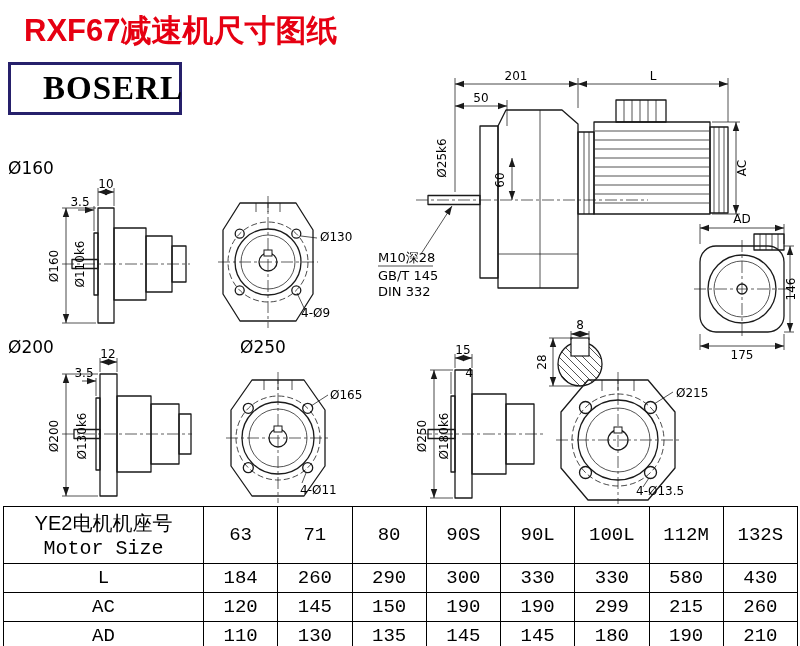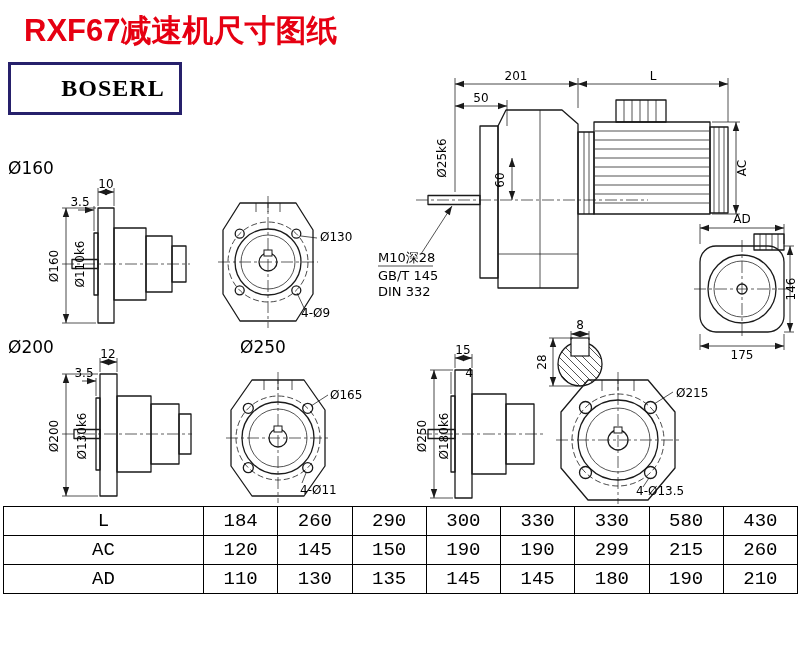--- a/index.html
+++ b/index.html
@@ -2,21 +2,21 @@
 <html><head>
 <meta charset="utf-8">
 <style>
   html,body{margin:0;padding:0;}
   body{width:800px;height:646px;background:#fff;}
   .page{position:relative;width:800px;height:646px;background:#fff;overflow:hidden;
         font-family:"Liberation Sans","DejaVu Sans",sans-serif;}
   .title{position:absolute;left:24px;top:10px;font-size:31px;font-weight:bold;color:#e60012;white-space:nowrap;}
   .logo{position:absolute;left:8px;top:62px;width:168px;height:47px;border:3px solid #26206b;
         display:flex;align-items:center;justify-content:center;background:#fff;}
-  .logo span{font-family:"Liberation Serif","DejaVu Serif",serif;font-weight:bold;font-size:24px;color:#000;letter-spacing:1px;margin-left:36px;}
+  .logo span{font-family:"Liberation Serif","DejaVu Serif",serif;font-weight:bold;font-size:33px;color:#000;letter-spacing:1px;margin-left:36px;}
   .drawing{position:absolute;left:0;top:0;}
   svg text{fill:#000;font-family:"DejaVu Sans","Liberation Sans",sans-serif;}
   text.dim{font-size:12px;}
   text.grp{font-size:17px;}
   text.note{font-size:13px;}
   .ln{fill:none;stroke:#1a1a1a;stroke-width:1.3;stroke-linejoin:round;}
   .thin{fill:none;stroke:#1a1a1a;stroke-width:0.75;}
   .cl{fill:none;stroke:#1a1a1a;stroke-width:0.7;stroke-dasharray:12 3 3 3;}
   .dimln{fill:none;stroke:#1a1a1a;stroke-width:0.8;}
   .bc{fill:none;stroke:#1a1a1a;stroke-width:0.8;stroke-dasharray:6 3;}
@@ -293,20 +293,34 @@
       <col style="width:74.25px">
         <col style="width:74.25px">
         <col style="width:74.25px">
         <col style="width:74.25px">
       <col style="width:74.25px">
         <col style="width:74.25px">
         <col style="width:74.25px">
         <col style="width:74.25px">
     </colgroup>
     <tbody>
+      <tr class="hdr-row">
+        <td class="hdr-cell">
+          <div class="cn">YE2电机机座号</div>
+          <div class="en">Motor Size</div>
+        </td>
+        <td>63</td>
+        <td>71</td>
+        <td>80</td>
+        <td>90S</td>
+        <td>90L</td>
+        <td>100L</td>
+        <td>112M</td>
+        <td>132S</td>
+      </tr>
       <tr>
         <td>L</td>
         <td>184</td>
         <td>260</td>
         <td>290</td>
         <td>300</td>
         <td>330</td>
         <td>330</td>
         <td>580</td>
         <td>430</td>

